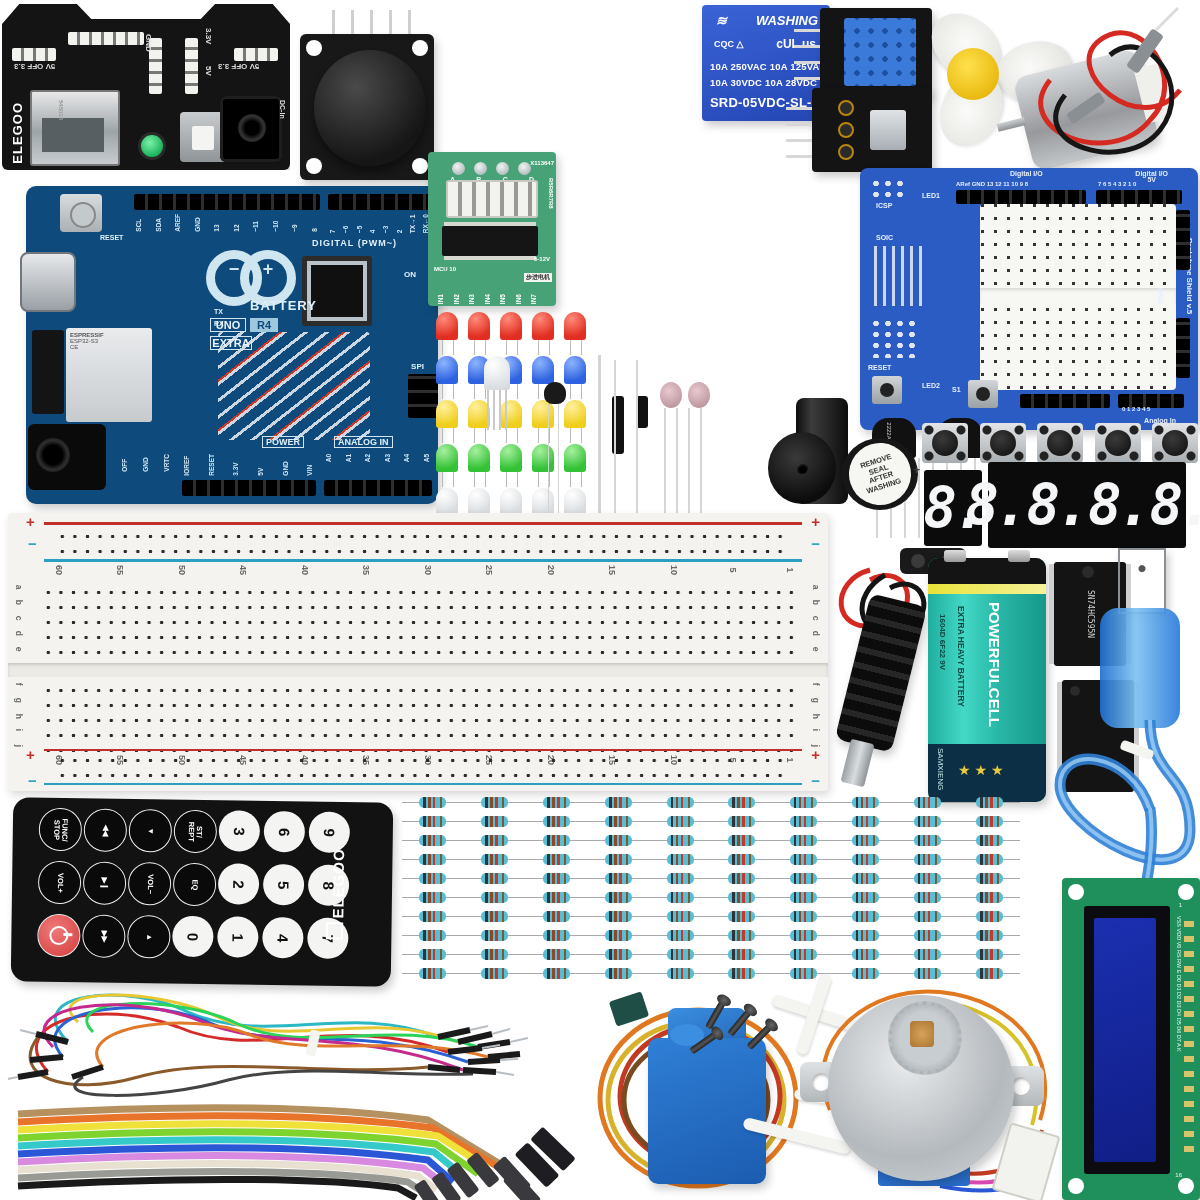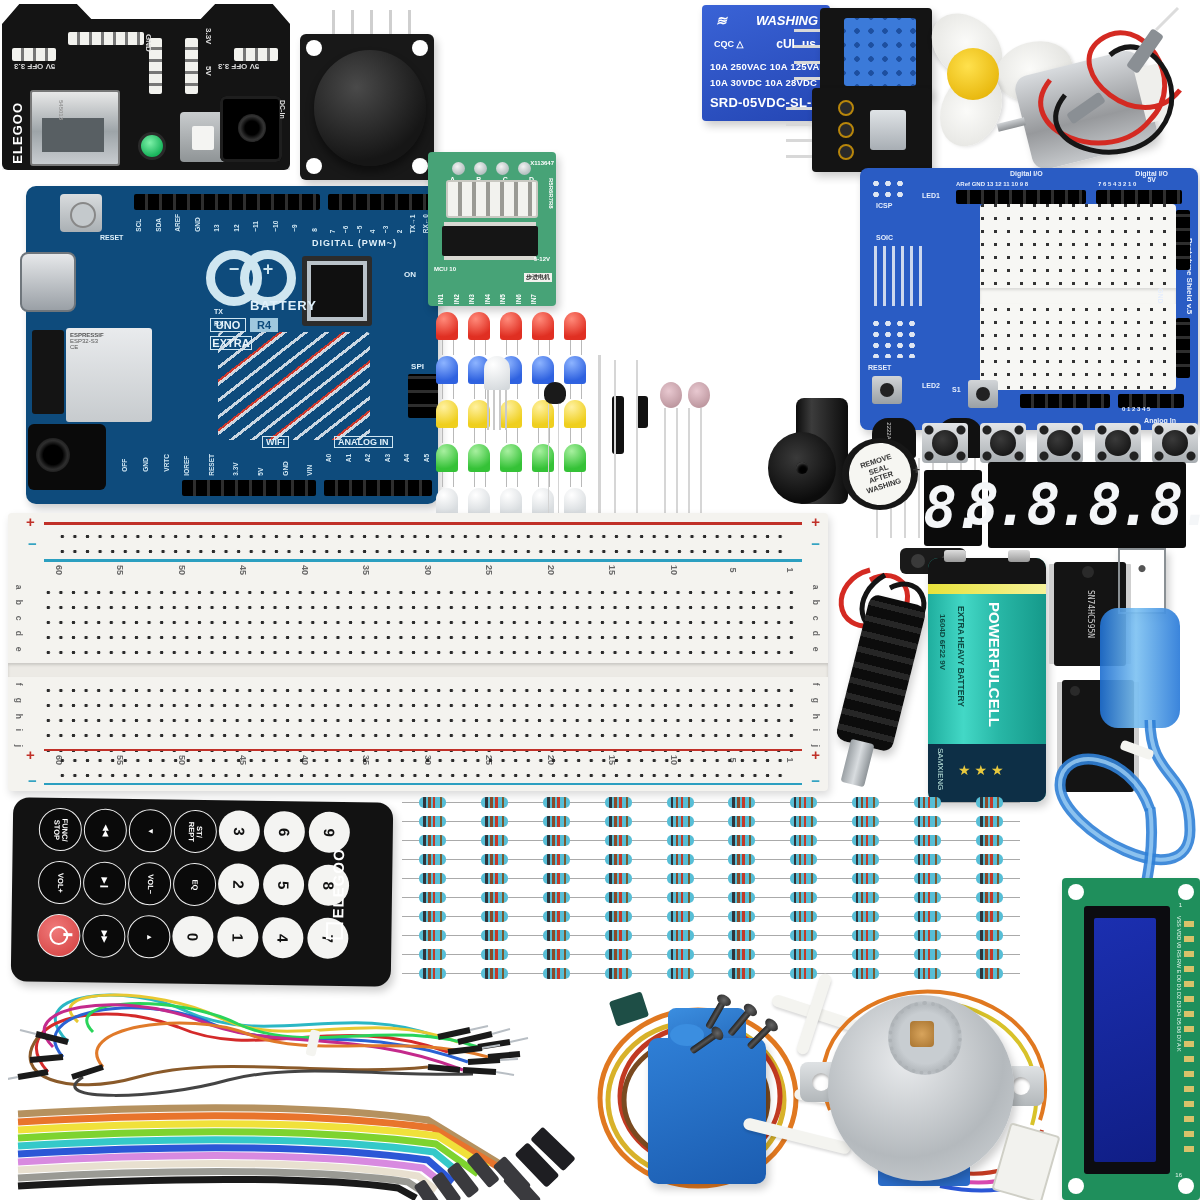--- a/index.html
+++ b/index.html
@@ -343,21 +343,21 @@
     <div id="ard-jack"></div>
     <div id="ard-logo">
       <div class="inf" style="left:0;">−</div>
       <div class="inf" style="left:34px;">+</div>
     </div>
     <span class="ard-lab" style="position:absolute;left:184px;top:112px;font-size:13px;letter-spacing:1px;">BATTERY</span>
     <div class="badge" style="position:absolute;left:184px;top:132px;width:34px;font-size:11px;">UNO</div>
     <div class="badge" style="position:absolute;left:224px;top:132px;width:26px;font-size:11px;background:#9fc8de;color:#0e4b7c;border-color:#9fc8de;">R4</div>
     <div class="badge" style="position:absolute;left:184px;top:150px;width:40px;font-size:11px;">EXTRA</div>
     <span class="ard-lab" style="position:absolute;left:246px;top:52px;font-size:9px;letter-spacing:1px;">DIGITAL (PWM~)</span>
-    <span class="ard-lab" style="position:absolute;left:236px;top:250px;font-size:9px;border:1px solid #cfe6f2;padding:0 3px;">WIFI</span>
+    <span class="ard-lab" style="position:absolute;left:236px;top:250px;font-size:9px;border:1px solid #cfe6f2;padding:0 3px;">POWER</span>
     <span class="ard-lab" style="position:absolute;left:308px;top:250px;font-size:9px;border:1px solid #cfe6f2;padding:0 3px;">ANALOG IN</span>
     <span class="ard-lab" style="position:absolute;right:22px;top:84px;font-size:8px;">ON</span>
     <span class="ard-lab" style="position:absolute;right:14px;top:176px;font-size:8px;">SPI</span>
     <span class="ard-lab" style="position:absolute;left:148px;top:122px;font-size:7px;">TX</span>
     <span class="ard-lab" style="position:absolute;left:148px;top:134px;font-size:7px;">RX</span>
     <div class="blk-header" style="left:382px;top:188px;width:30px;height:44px;background:repeating-linear-gradient(0deg,#000 0 11px,#2e2e2e 11px 14px);"></div>
   </div>
 
   <div id="sdrv" class="abs shadow">
     <div class="sd-led" style="left:24px;"></div>

